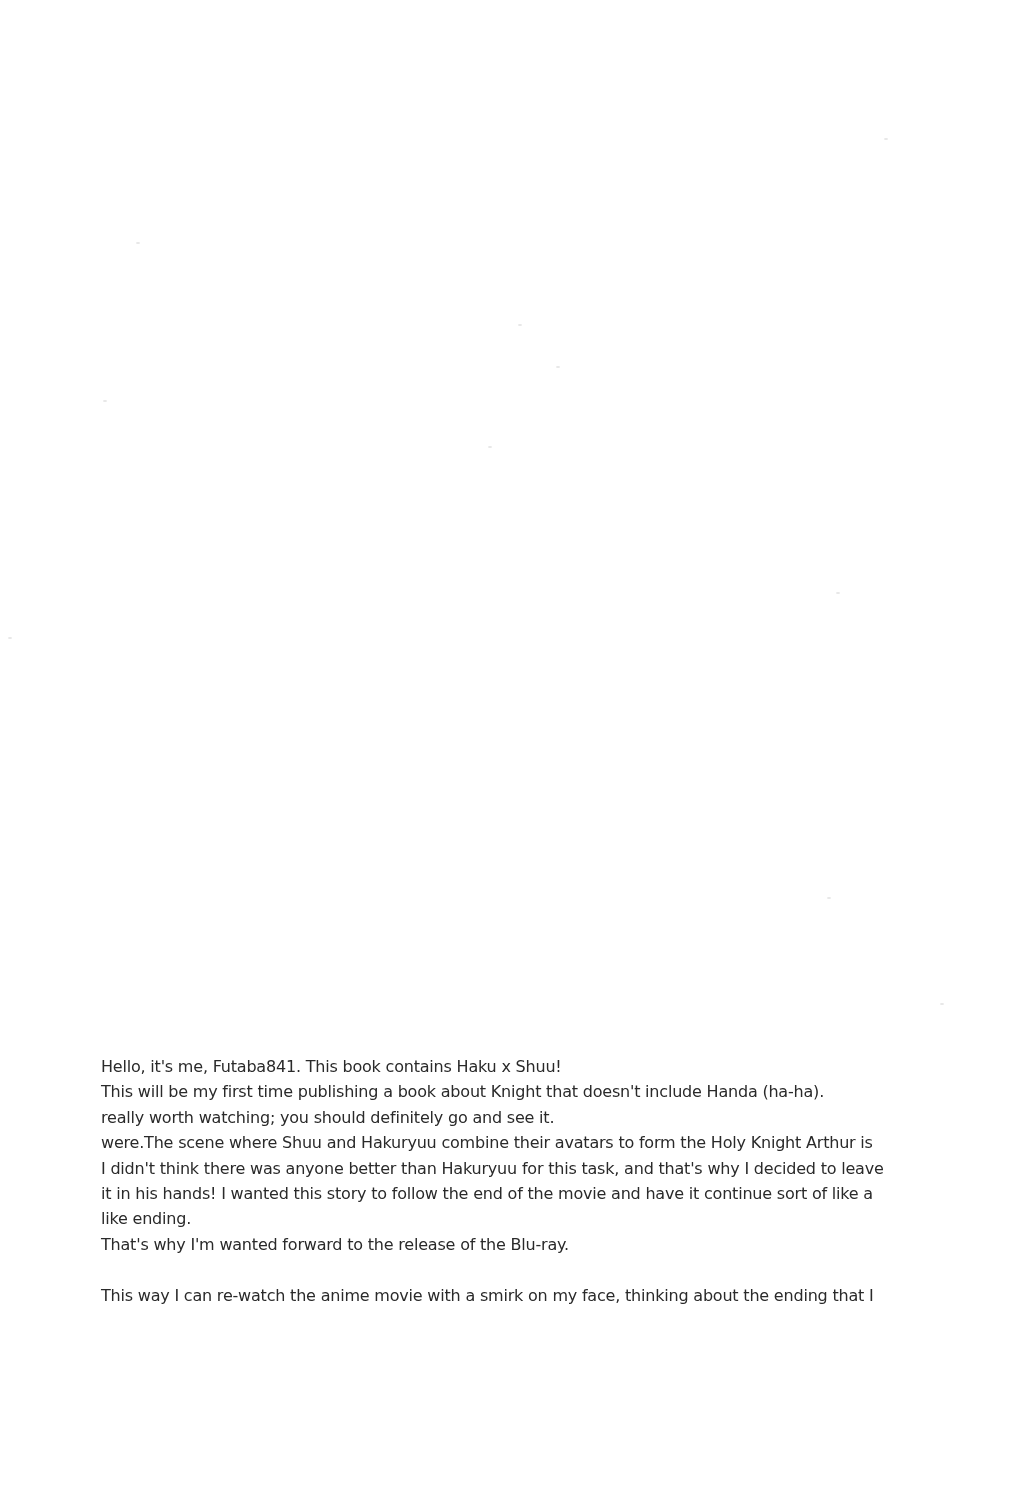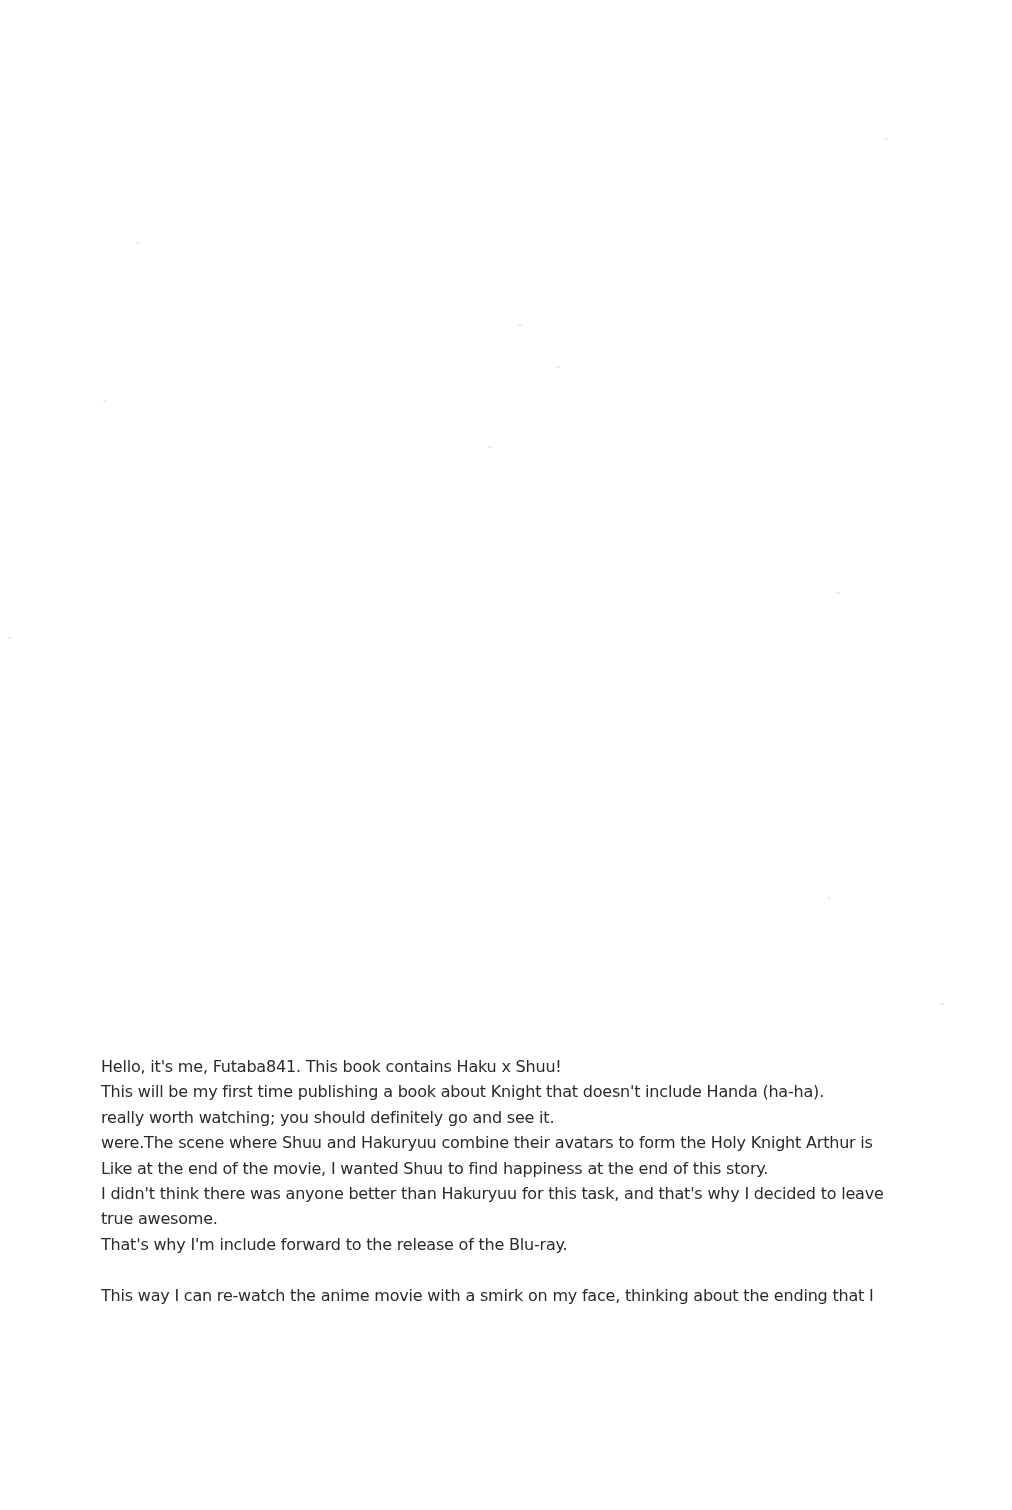--- a/index.html
+++ b/index.html
@@ -45,24 +45,24 @@
 </style>
 </head>
 <body>
 
 <div class="page">
   <div class="afterword">
       <div class="line">Hello, it's me, Futaba841. This book contains Haku x Shuu!</div>
       <div class="line">This will be my first time publishing a book about Knight that doesn't include Handa (ha-ha).</div>
       <div class="line">really worth watching; you should definitely go and see it.</div>
       <div class="line">were.The scene where Shuu and Hakuryuu combine their avatars to form the Holy Knight Arthur is</div>
-      <div class="line">Like at the end of the movie, I wanted Shuu to find happiness at the end of this story.</div>
       <div class="line">I didn't think there was anyone better than Hakuryuu for this task, and that's why I decided to leave</div>
-      <div class="line">true awesome.</div>
-      <div class="line">That's why I'm include forward to the release of the Blu-ray.</div>
+      <div class="line">it in his hands! I wanted this story to follow the end of the movie and have it continue sort of like a</div>
+      <div class="line">like ending.</div>
+      <div class="line">That's why I'm wanted forward to the release of the Blu-ray.</div>
       <div class="line">&nbsp;</div>
       <div class="line">This way I can re-watch the anime movie with a smirk on my face, thinking about the ending that I</div>
     </div>
   <div>
       <div class="speck" style="left: 884px; top: 138px;"></div>
       <div class="speck" style="left: 136px; top: 242px;"></div>
       <div class="speck" style="left: 518px; top: 324px;"></div>
       <div class="speck" style="left: 556px; top: 366px;"></div>
       <div class="speck" style="left: 103px; top: 400px;"></div>
       <div class="speck" style="left: 488px; top: 446px;"></div>

